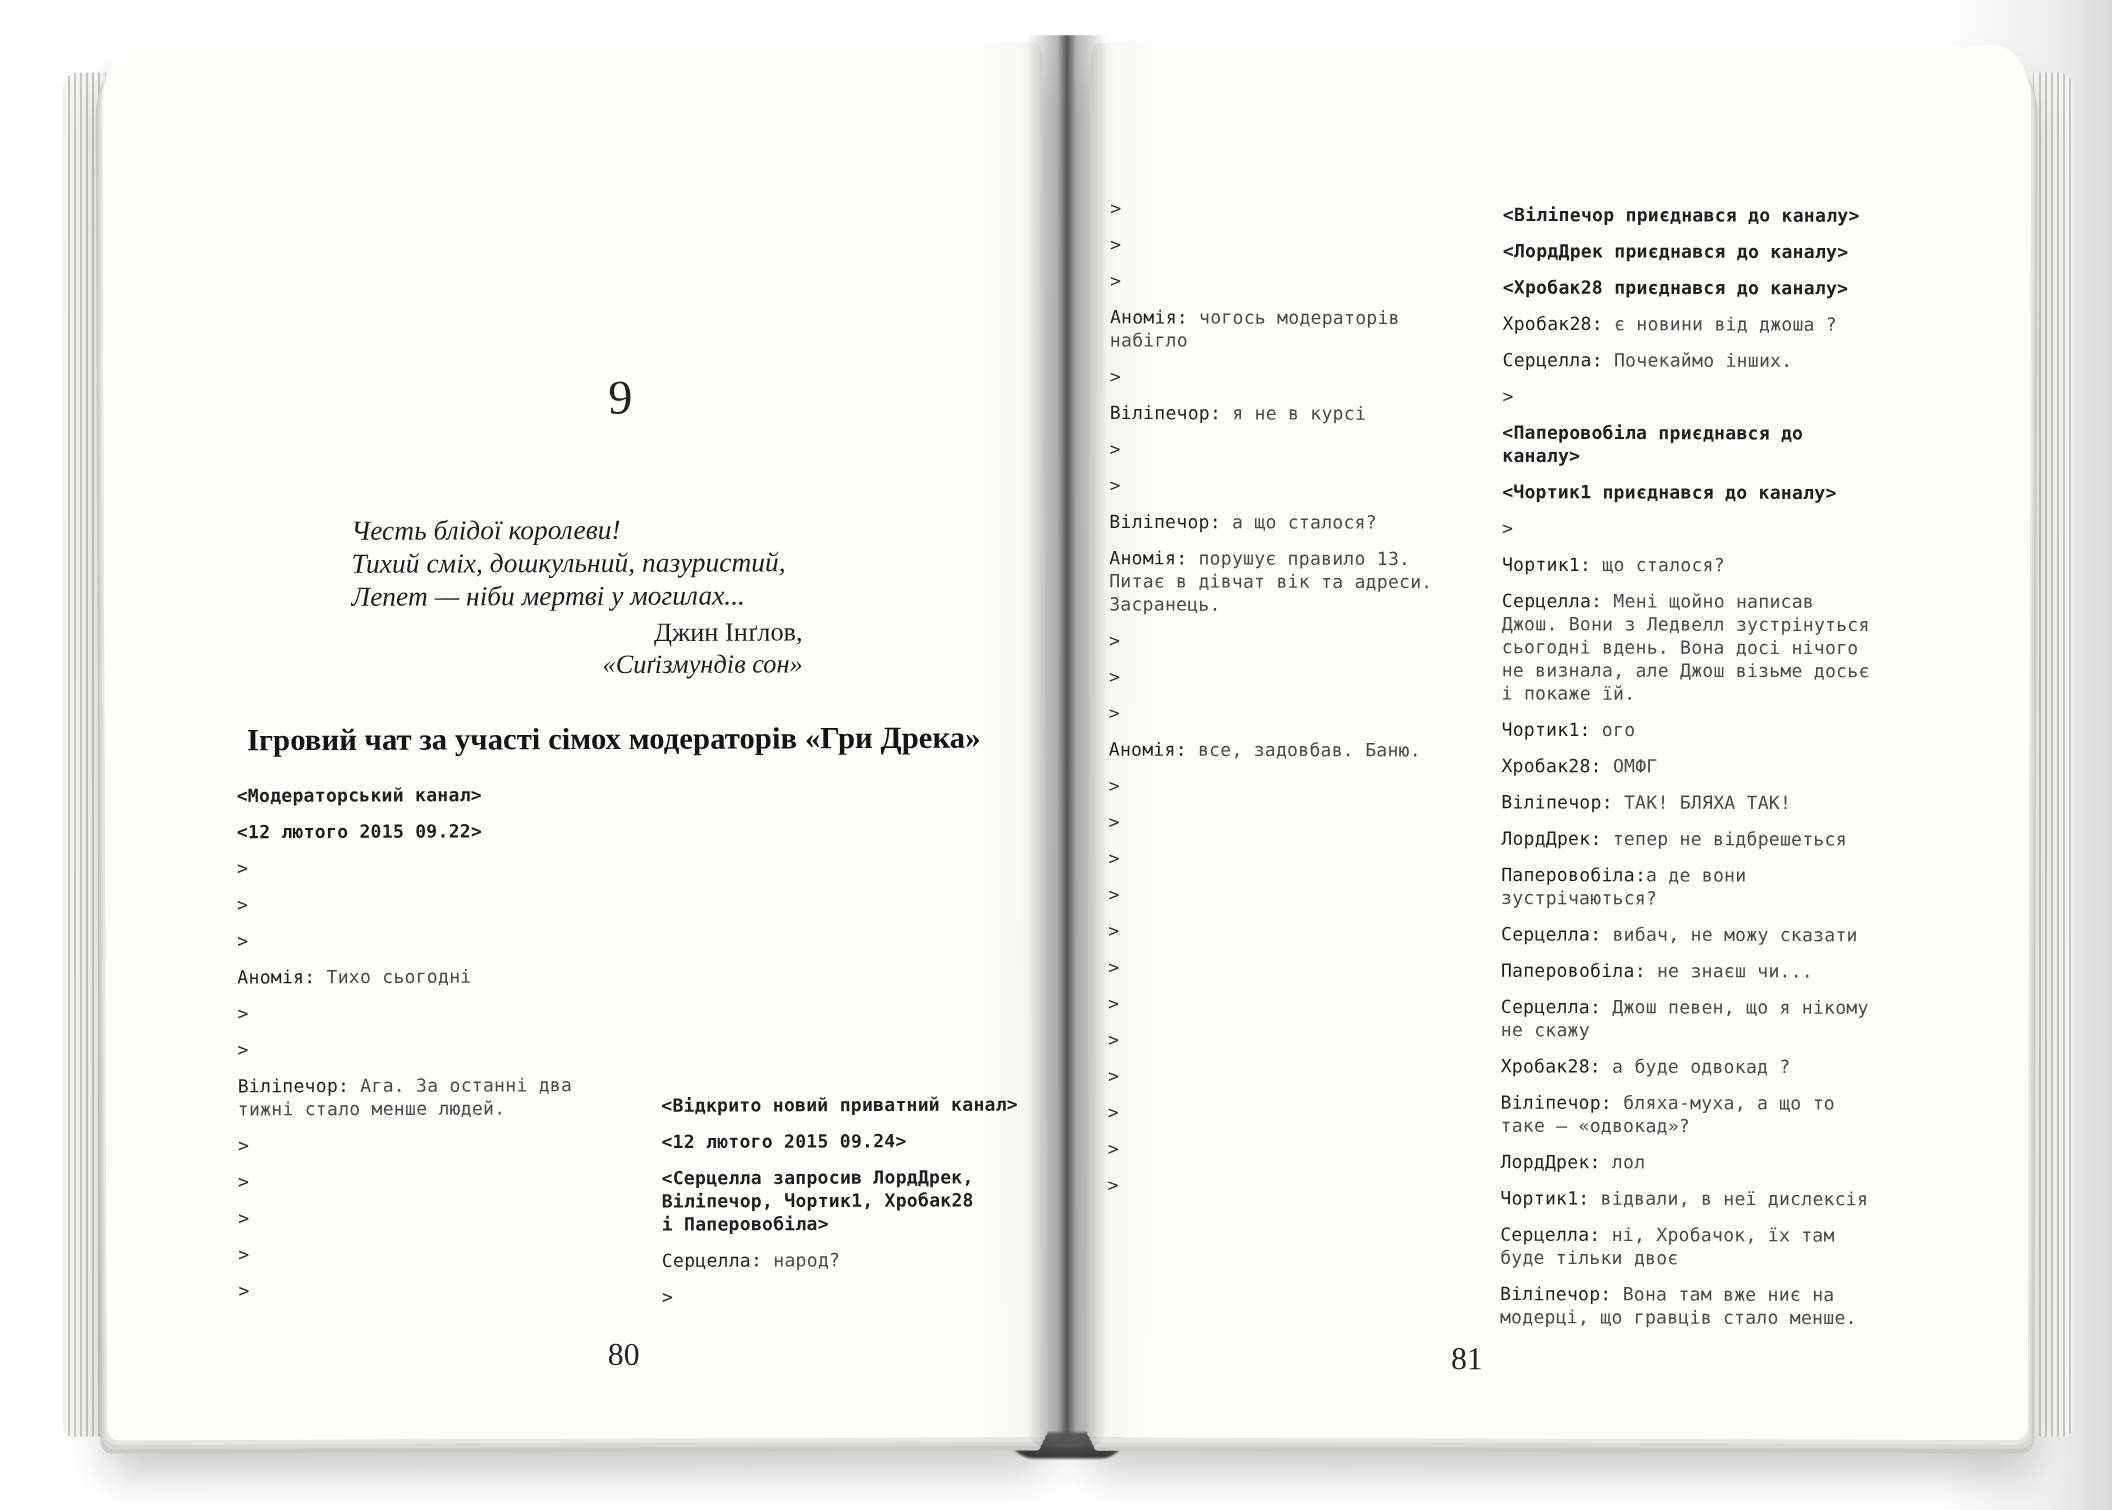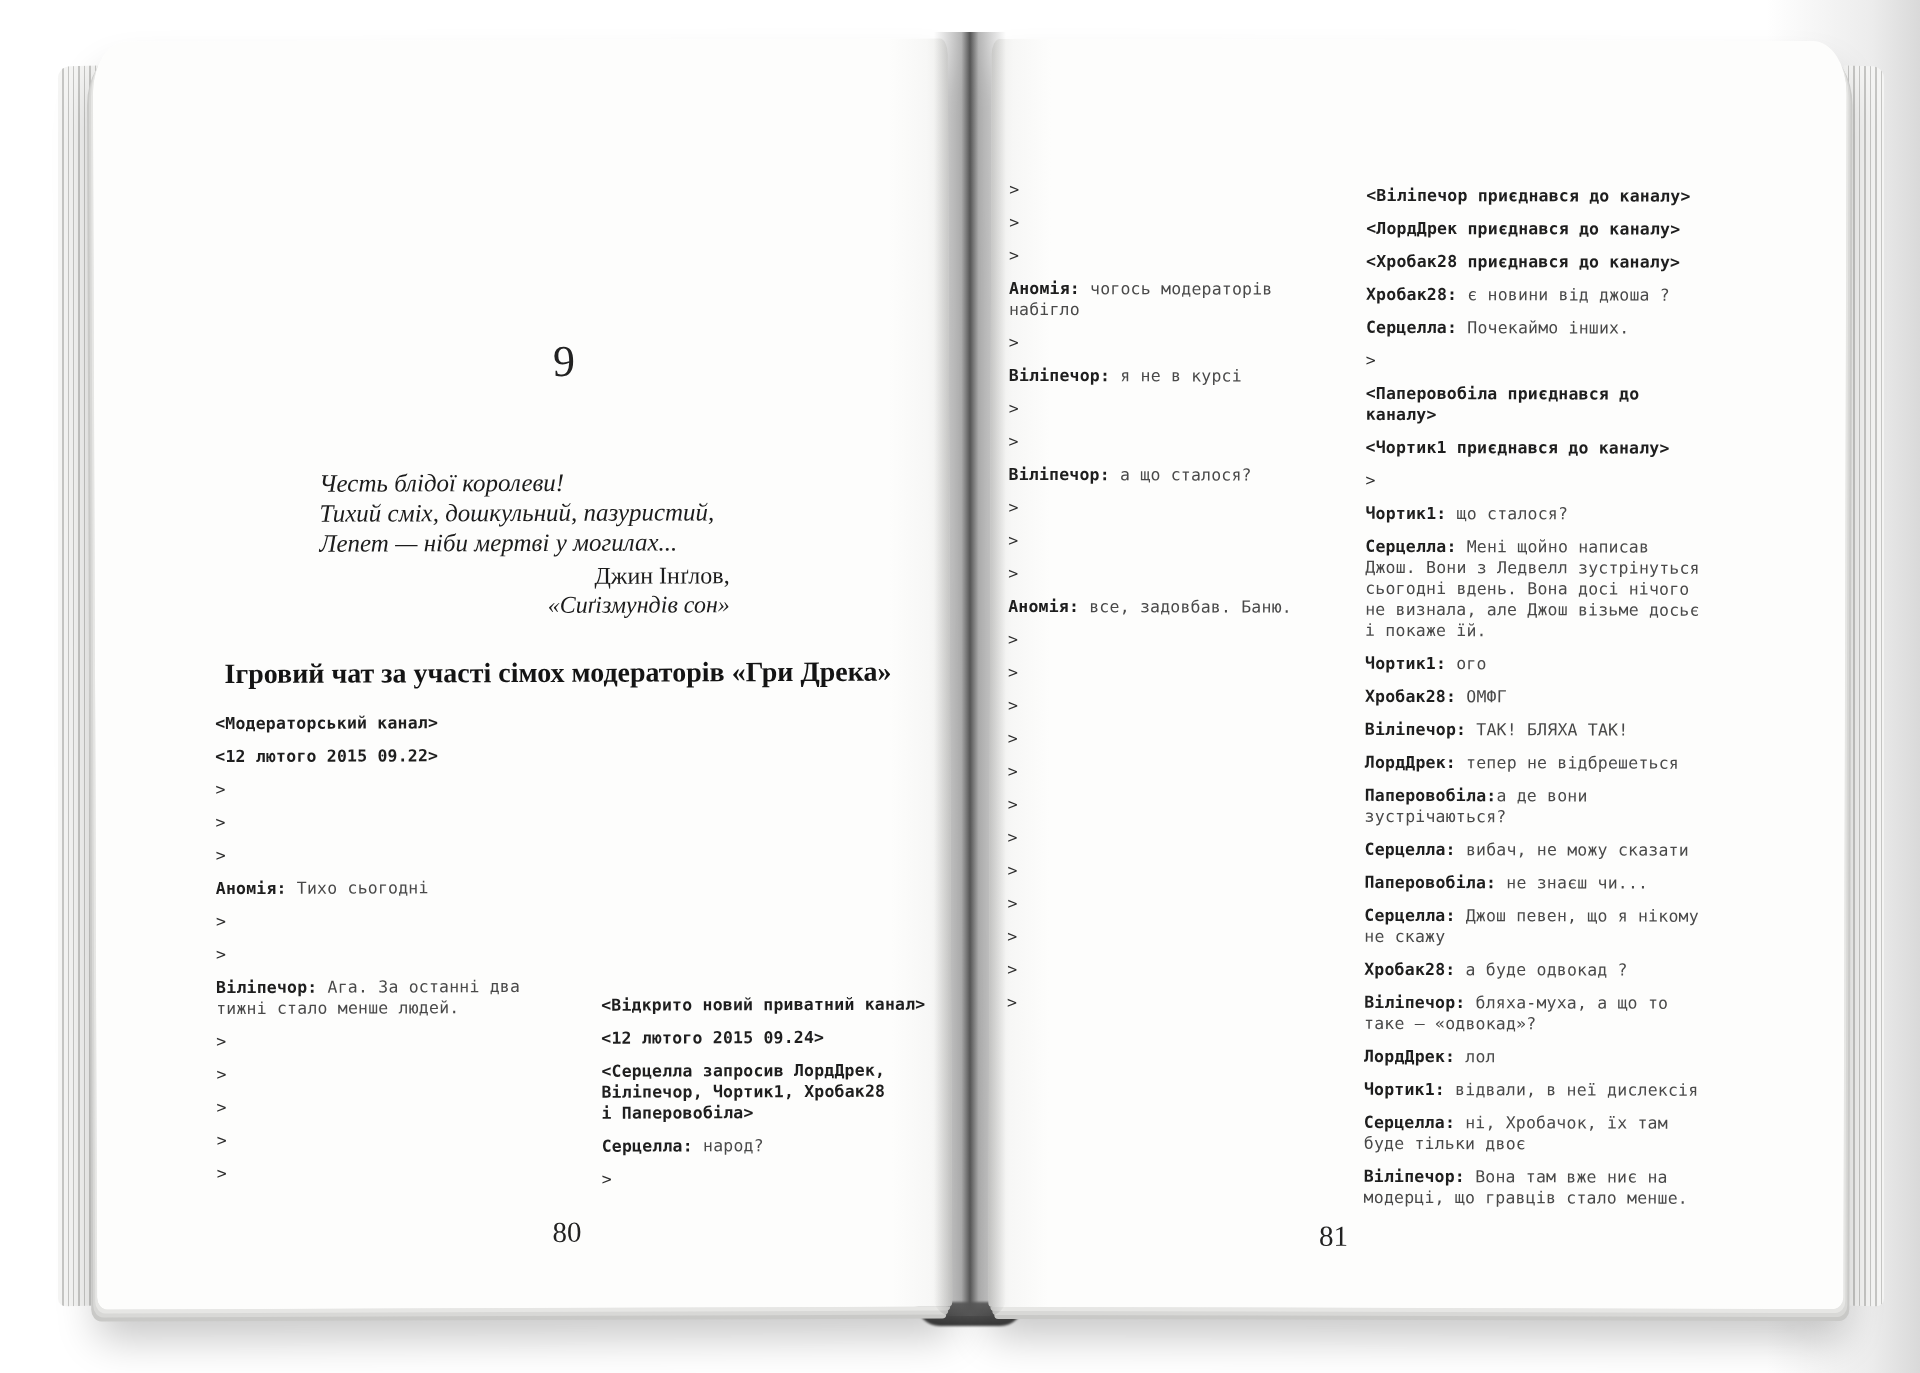--- a/index.html
+++ b/index.html
@@ -73,21 +73,21 @@
   .lp-col2 { left:505px; top:955px; width:345px; }
   .rp-col1 { left:18px;  top:140px; width:355px; }
   .rp-col2 { left:375px; top:145px; width:420px; }
 
   .chat-line {
     margin:0 0 12px; white-space:pre-wrap; letter-spacing:.2px;
     font:16.5px/21px "DejaVu Sans Mono",monospace; color:#494949;
   }
   .chat-line.sys { font-weight:bold; color:#1e1e1e; }
   .chat-line.chev { color:#2e2e2e; }
-  .chat-line strong { font-weight:bold; color:#1e1e1e;text-align:right; }
+  .chat-line strong { font-weight:normal; color:#1e1e1e;text-align:right; }
 
   .page-number {
     position:absolute; text-align:center;
     font:29px/1 "Liberation Serif","DejaVu Serif",serif; color:#222;
   }
   .pn-left  { left:120px; top:1178px; width:700px; }
   .pn-right { left:20px;  top:1182px; width:650px; }
 </style>
 </head>
 <body>
@@ -142,20 +142,23 @@
           <p class="chat-line chev">&gt;</p>
           <p class="chat-line chev">&gt;</p>
           <p class="chat-line chev">&gt;</p>
           <p class="chat-line msg"><strong>Аномія:</strong> чогось модераторів
 набігло</p>
           <p class="chat-line chev">&gt;</p>
           <p class="chat-line msg"><strong>Віліпечор:</strong> я не в курсі</p>
           <p class="chat-line chev">&gt;</p>
           <p class="chat-line chev">&gt;</p>
           <p class="chat-line msg"><strong>Віліпечор:</strong> а що сталося?</p>
+          <p class="chat-line msg"><strong>Аномія:</strong> порушує правило 13.
+Питає в дівчат вік та адреси.
+Засранець.</p>
           <p class="chat-line chev">&gt;</p>
           <p class="chat-line chev">&gt;</p>
           <p class="chat-line chev">&gt;</p>
           <p class="chat-line msg"><strong>Аномія:</strong> все, задовбав. Баню.</p>
           <p class="chat-line chev">&gt;</p>
           <p class="chat-line chev">&gt;</p>
           <p class="chat-line chev">&gt;</p>
           <p class="chat-line chev">&gt;</p>
           <p class="chat-line chev">&gt;</p>
           <p class="chat-line chev">&gt;</p>

